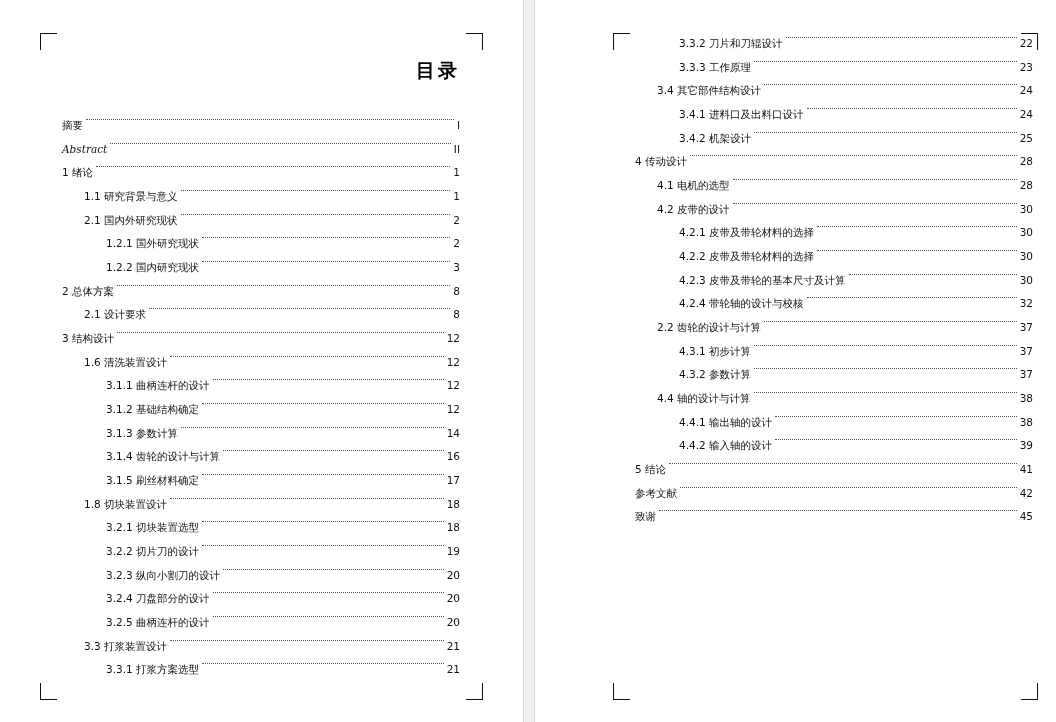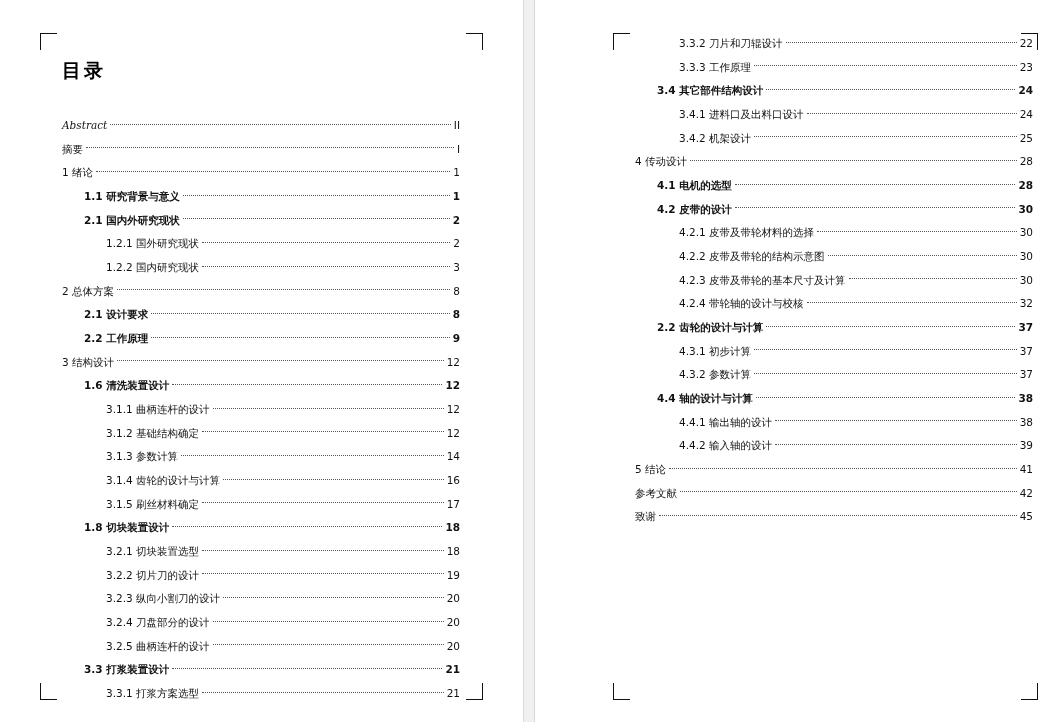--- a/index.html
+++ b/index.html
@@ -68,32 +68,32 @@
     width: 398px;
   }
   .content-right {
     position: absolute;
     left: 100px;
     top: 36px;
     width: 398px;
   }
 
   .toc-title {
-    text-align: left;
+    text-align: right;
     font-family: "DejaVu Serif", "Liberation Serif", serif;
     font-size: 19px;
     font-weight: bold;
     color: #000;
     letter-spacing: 3px;
     margin-bottom: 34px;
   }
 
   .toc-entry {
     display: flex;
-    align-items: center;
+    align-items: flex-start;
     font-size: 10.5px;
     color: #111;
     line-height: 1.35;
     margin-bottom: 9.5px;
     white-space: nowrap;
   }
   .toc-entry .label {
     flex: 0 0 auto;
     padding-right: 3px;
   }
@@ -104,50 +104,50 @@
     min-width: 10px;
     height: 1px;
   }
   .toc-entry .pageno {
     flex: 0 0 auto;
     padding-left: 3px;
     text-align: right;
   }
 
   .lvl0 { margin-left: 0px; }
-  .lvl1 { margin-left: 22px; font-weight: bold; }
+  .lvl1 { margin-left: 22px; }
   .lvl2 { margin-left: 44px; }
 
   .serif { font-family: "DejaVu Serif", "Liberation Serif", serif; font-style: italic; }
 </style>
 </head>
 <body>
 
 <div class="spread">
 
   <div class="page page-left lp">
     <span class="crop tl"></span>
     <span class="crop tr"></span>
     <span class="crop bl"></span>
     <span class="crop br"></span>
 
     <div class="content-left">
       <div class="toc-title">目录</div>
       <div id="left-entries">
           <div class="toc-entry lvl0">
+            <span class="label">摘要</span>
+            <span class="leader"></span>
+            <span class="pageno">I</span>
+          </div>
+          <div class="toc-entry lvl0">
             <span class="label serif">Abstract</span>
             <span class="leader"></span>
             <span class="pageno">II</span>
           </div>
           <div class="toc-entry lvl0">
-            <span class="label">摘要</span>
-            <span class="leader"></span>
-            <span class="pageno">I</span>
-          </div>
-          <div class="toc-entry lvl0">
             <span class="label">1  绪论</span>
             <span class="leader"></span>
             <span class="pageno">1</span>
           </div>
           <div class="toc-entry lvl1">
             <span class="label">1.1  研究背景与意义</span>
             <span class="leader"></span>
             <span class="pageno">1</span>
           </div>
           <div class="toc-entry lvl1">
@@ -167,25 +167,20 @@
           </div>
           <div class="toc-entry lvl0">
             <span class="label">2  总体方案</span>
             <span class="leader"></span>
             <span class="pageno">8</span>
           </div>
           <div class="toc-entry lvl1">
             <span class="label">2.1  设计要求</span>
             <span class="leader"></span>
             <span class="pageno">8</span>
-          </div>
-          <div class="toc-entry lvl1">
-            <span class="label">2.2  工作原理</span>
-            <span class="leader"></span>
-            <span class="pageno">9</span>
           </div>
           <div class="toc-entry lvl0">
             <span class="label">3  结构设计</span>
             <span class="leader"></span>
             <span class="pageno">12</span>
           </div>
           <div class="toc-entry lvl1">
             <span class="label">1.6  清洗装置设计</span>
             <span class="leader"></span>
             <span class="pageno">12</span>
@@ -308,21 +303,21 @@
             <span class="label">4.2  皮带的设计</span>
             <span class="leader"></span>
             <span class="pageno">30</span>
           </div>
           <div class="toc-entry lvl2">
             <span class="label">4.2.1  皮带及带轮材料的选择</span>
             <span class="leader"></span>
             <span class="pageno">30</span>
           </div>
           <div class="toc-entry lvl2">
-            <span class="label">4.2.2  皮带及带轮的结构示意图</span>
+            <span class="label">4.2.2  皮带及带轮材料的选择</span>
             <span class="leader"></span>
             <span class="pageno">30</span>
           </div>
           <div class="toc-entry lvl2">
             <span class="label">4.2.3  皮带及带轮的基本尺寸及计算</span>
             <span class="leader"></span>
             <span class="pageno">30</span>
           </div>
           <div class="toc-entry lvl2">
             <span class="label">4.2.4  带轮轴的设计与校核</span>

